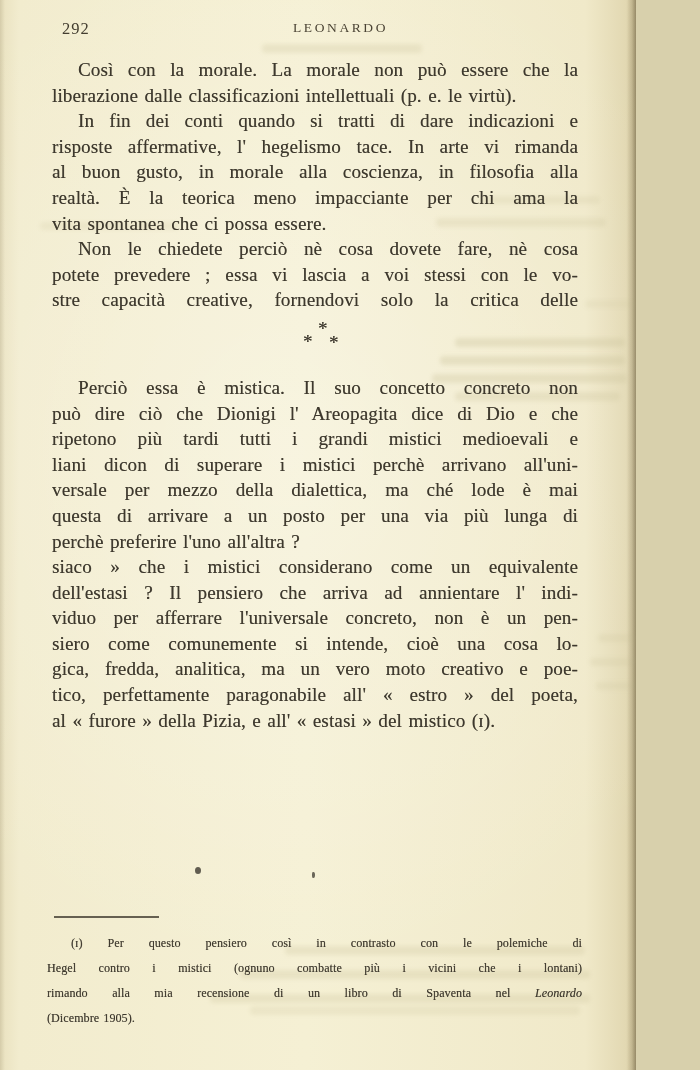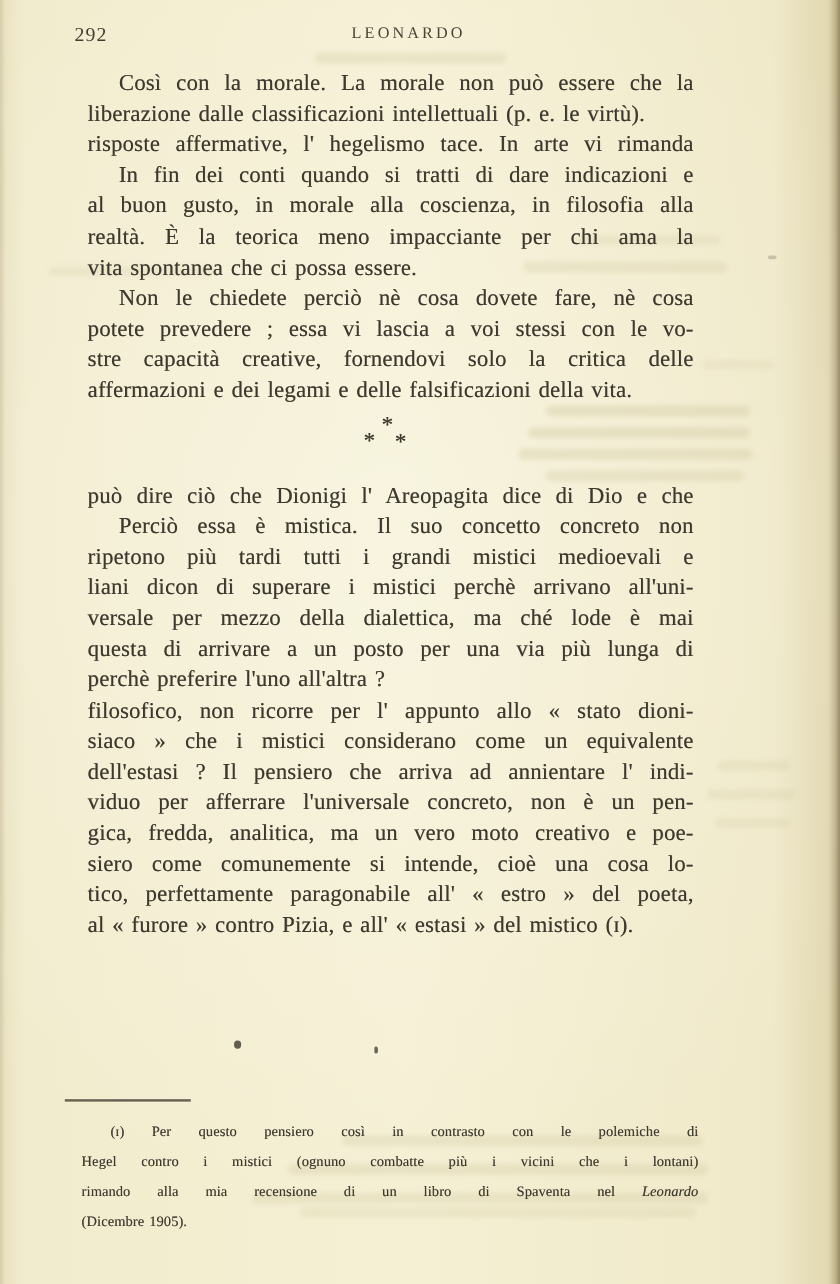--- a/index.html
+++ b/index.html
@@ -3,21 +3,21 @@
 <meta charset="utf-8">
 <title>Leonardo — p. 292</title>
 <style>
   html,body{margin:0;padding:0;}
   body{
     width:700px;height:1070px;overflow:hidden;
     font-family:"Liberation Serif","DejaVu Serif",serif;
     background:#d8d0ac;
   }
   .page{
-    position:relative;width:700px;height:1070px;overflow:hidden;
+    position:relative;width:636px;height:1070px;overflow:hidden;
     color:#3d382d;
     background:
       radial-gradient(120% 85% at 45% 42%, rgba(255,255,255,0.28), rgba(255,255,255,0) 62%),
       linear-gradient(90deg,#e9e1bf 0,#f2ecce 3%,#f5f0d4 48%,#f0e9c9 92%,#e2d8b2 98.4%,#c7bb93 100%),
       #f1ebcd;
   }
   
   .ghost{
     position:absolute;background:#cfc7a0;border-radius:4px;
     filter:blur(2px);pointer-events:none;
@@ -42,21 +42,21 @@
   }
 
   .text-block{
     position:absolute;left:52px;top:57px;width:526px;
     font-size:19px;line-height:25.6px;
     letter-spacing:0.15px;word-spacing:1.5px;
     text-shadow:0.25px 0 0 rgba(61,56,45,.55);
   }
   .line{
     text-align:justify;text-align-last:justify;
-    height:25.6px;overflow:visible;white-space:normal;margin-left:21px;
+    height:25.6px;overflow:visible;white-space:normal;
   }
   .line.first{padding-left:26px;}
   .line.last{text-align-last:left;}
 
   .separator{position:relative;height:62px;}
   .star{
     position:absolute;font-size:19px;color:#3b362b;
     text-shadow:0.3px 0 0 rgba(59,54,43,.6);
   }
   .star.s-top{left:266px;top:3px;}
@@ -101,55 +101,53 @@
 
   <span class="folio">292</span>
   <span class="running-title">LEONARDO</span>
 
   <main class="text-block" id="text-block">
       <div>
         <div class="line first">Così con la morale. La morale non può essere che la</div>
         <div class="line last">liberazione dalle classificazioni intellettuali (p. e. le virtù).</div>
       </div>
       <div>
+        <div class="line first">In fin dei conti quando si tratti di dare indicazioni e</div>
         <div class="line">risposte affermative, l' hegelismo tace. In arte vi rimanda</div>
-        <div class="line first">In fin dei conti quando si tratti di dare indicazioni e</div>
         <div class="line">al buon gusto, in morale alla coscienza, in filosofia alla</div>
         <div class="line">realtà. È la teorica meno impacciante per chi ama la</div>
         <div class="line last">vita spontanea che ci possa essere.</div>
       </div>
       <div>
         <div class="line first">Non le chiedete perciò nè cosa dovete fare, nè cosa</div>
         <div class="line">potete prevedere ; essa vi lascia a voi stessi con le vo-</div>
         <div class="line">stre capacità creative, fornendovi solo la critica delle</div>
-        <div class="line last">affermazioni e dei legami e delle falsificazioni della vita.</div>
       </div>
       <div class="separator">
         <span class="star s-top">*</span>
         <span class="star s-bl">*</span>
         <span class="star s-br">*</span>
       </div>
       <div>
+        <div class="line first">Perciò essa è mistica. Il suo concetto concreto non</div>
         <div class="line">può dire ciò che Dionigi l' Areopagita dice di Dio e che</div>
-        <div class="line first">Perciò essa è mistica. Il suo concetto concreto non</div>
         <div class="line">ripetono più tardi tutti i grandi mistici medioevali e</div>
         <div class="line">liani dicon di superare i mistici perchè arrivano all'uni-</div>
         <div class="line">versale per mezzo della dialettica, ma ché lode è mai</div>
         <div class="line">questa di arrivare a un posto per una via più lunga di</div>
         <div class="line last">perchè preferire l'uno all'altra ?</div>
       </div>
       <div>
-        <div class="line">filosofico, non ricorre per l' appunto allo « stato dioni-</div>
         <div class="line">siaco » che i mistici considerano come un equivalente</div>
         <div class="line">dell'estasi ? Il pensiero che arriva ad annientare l' indi-</div>
         <div class="line">viduo per afferrare l'universale concreto, non è un pen-</div>
+        <div class="line">siero come comunemente si intende, cioè una cosa lo-</div>
         <div class="line">gica, fredda, analitica, ma un vero moto creativo e poe-</div>
-        <div class="line">siero come comunemente si intende, cioè una cosa lo-</div>
         <div class="line">tico, perfettamente paragonabile all' « estro » del poeta,</div>
-        <div class="line last">al « furore » contro Pizia, e all' « estasi » del mistico (ɪ).</div>
+        <div class="line last">al « furore » della Pizia, e all' « estasi » del mistico (ɪ).</div>
       </div>
     </main>
 
   <div class="footnote-rule"></div>
   <div class="footnote" id="footnote">
       <div>
         <div class="line first">(ɪ) Per questo pensiero così in contrasto con le polemiche di</div>
         <div class="line">Hegel contro i mistici (ognuno combatte più i vicini che i lontani)</div>
         <div class="line"><span>rimando alla mia recensione di un libro di Spaventa nel </span><span class="it">Leonardo</span></div>
         <div class="line last">(Dicembre 1905).</div>

